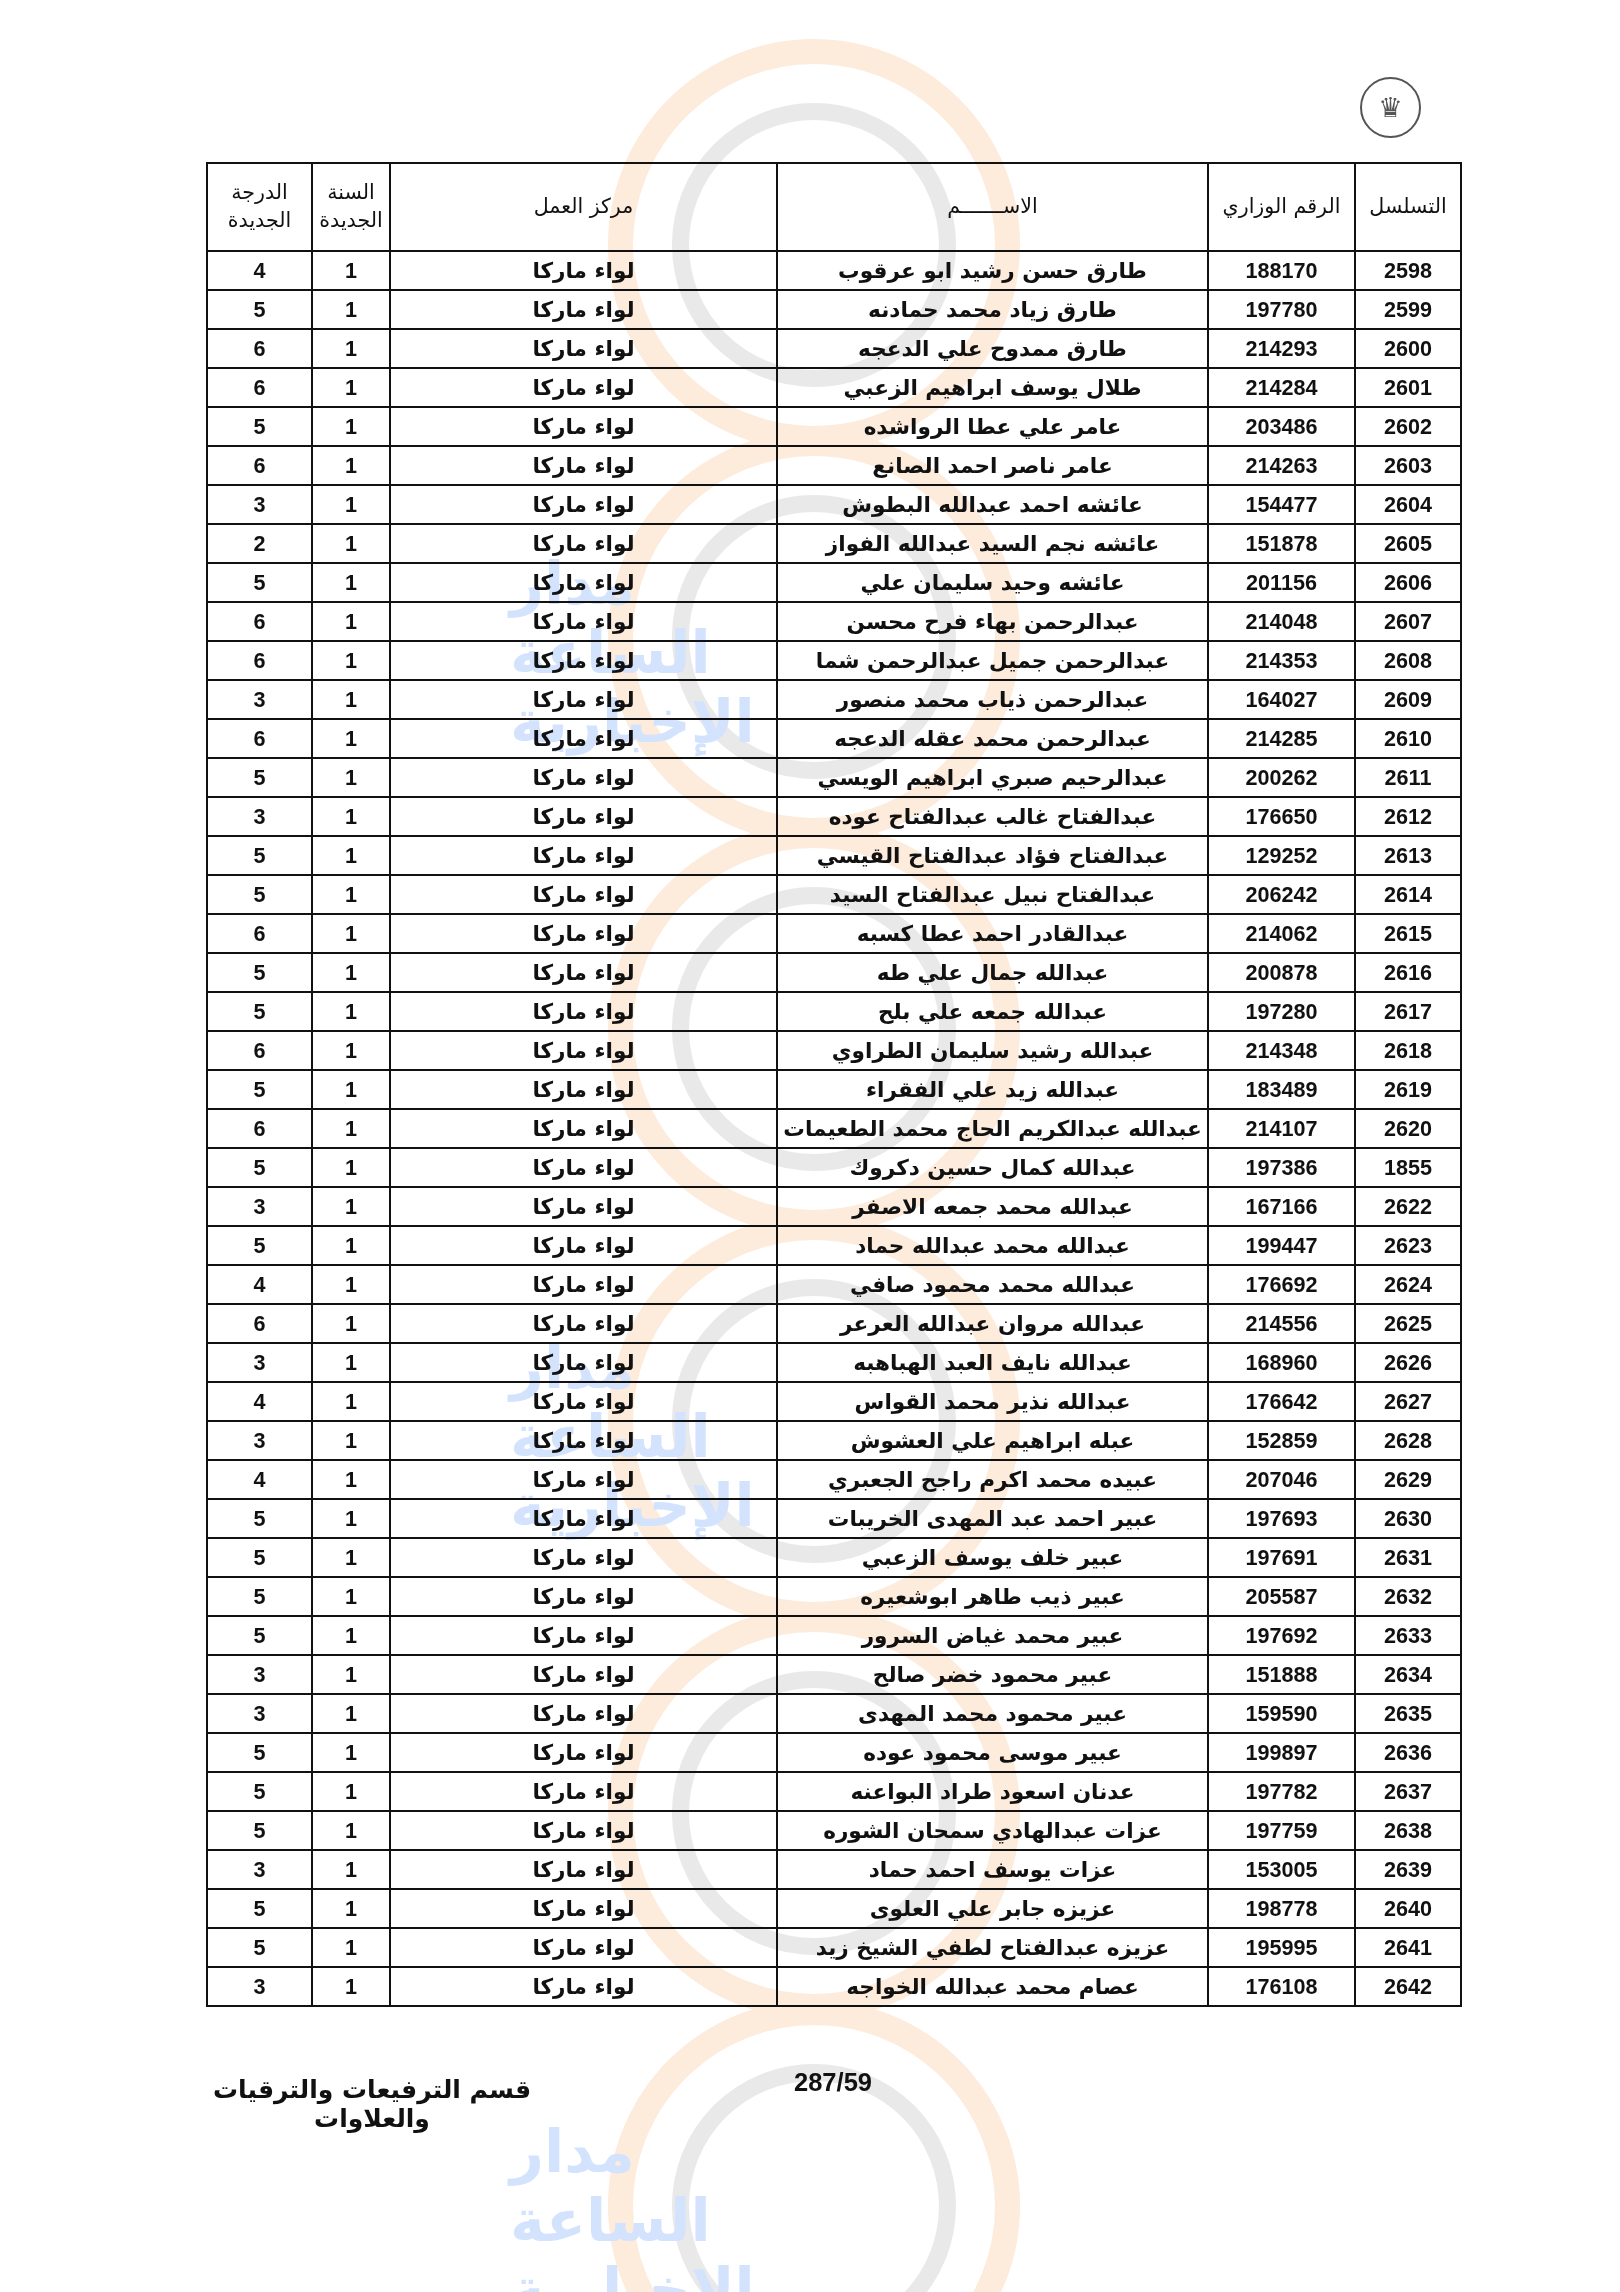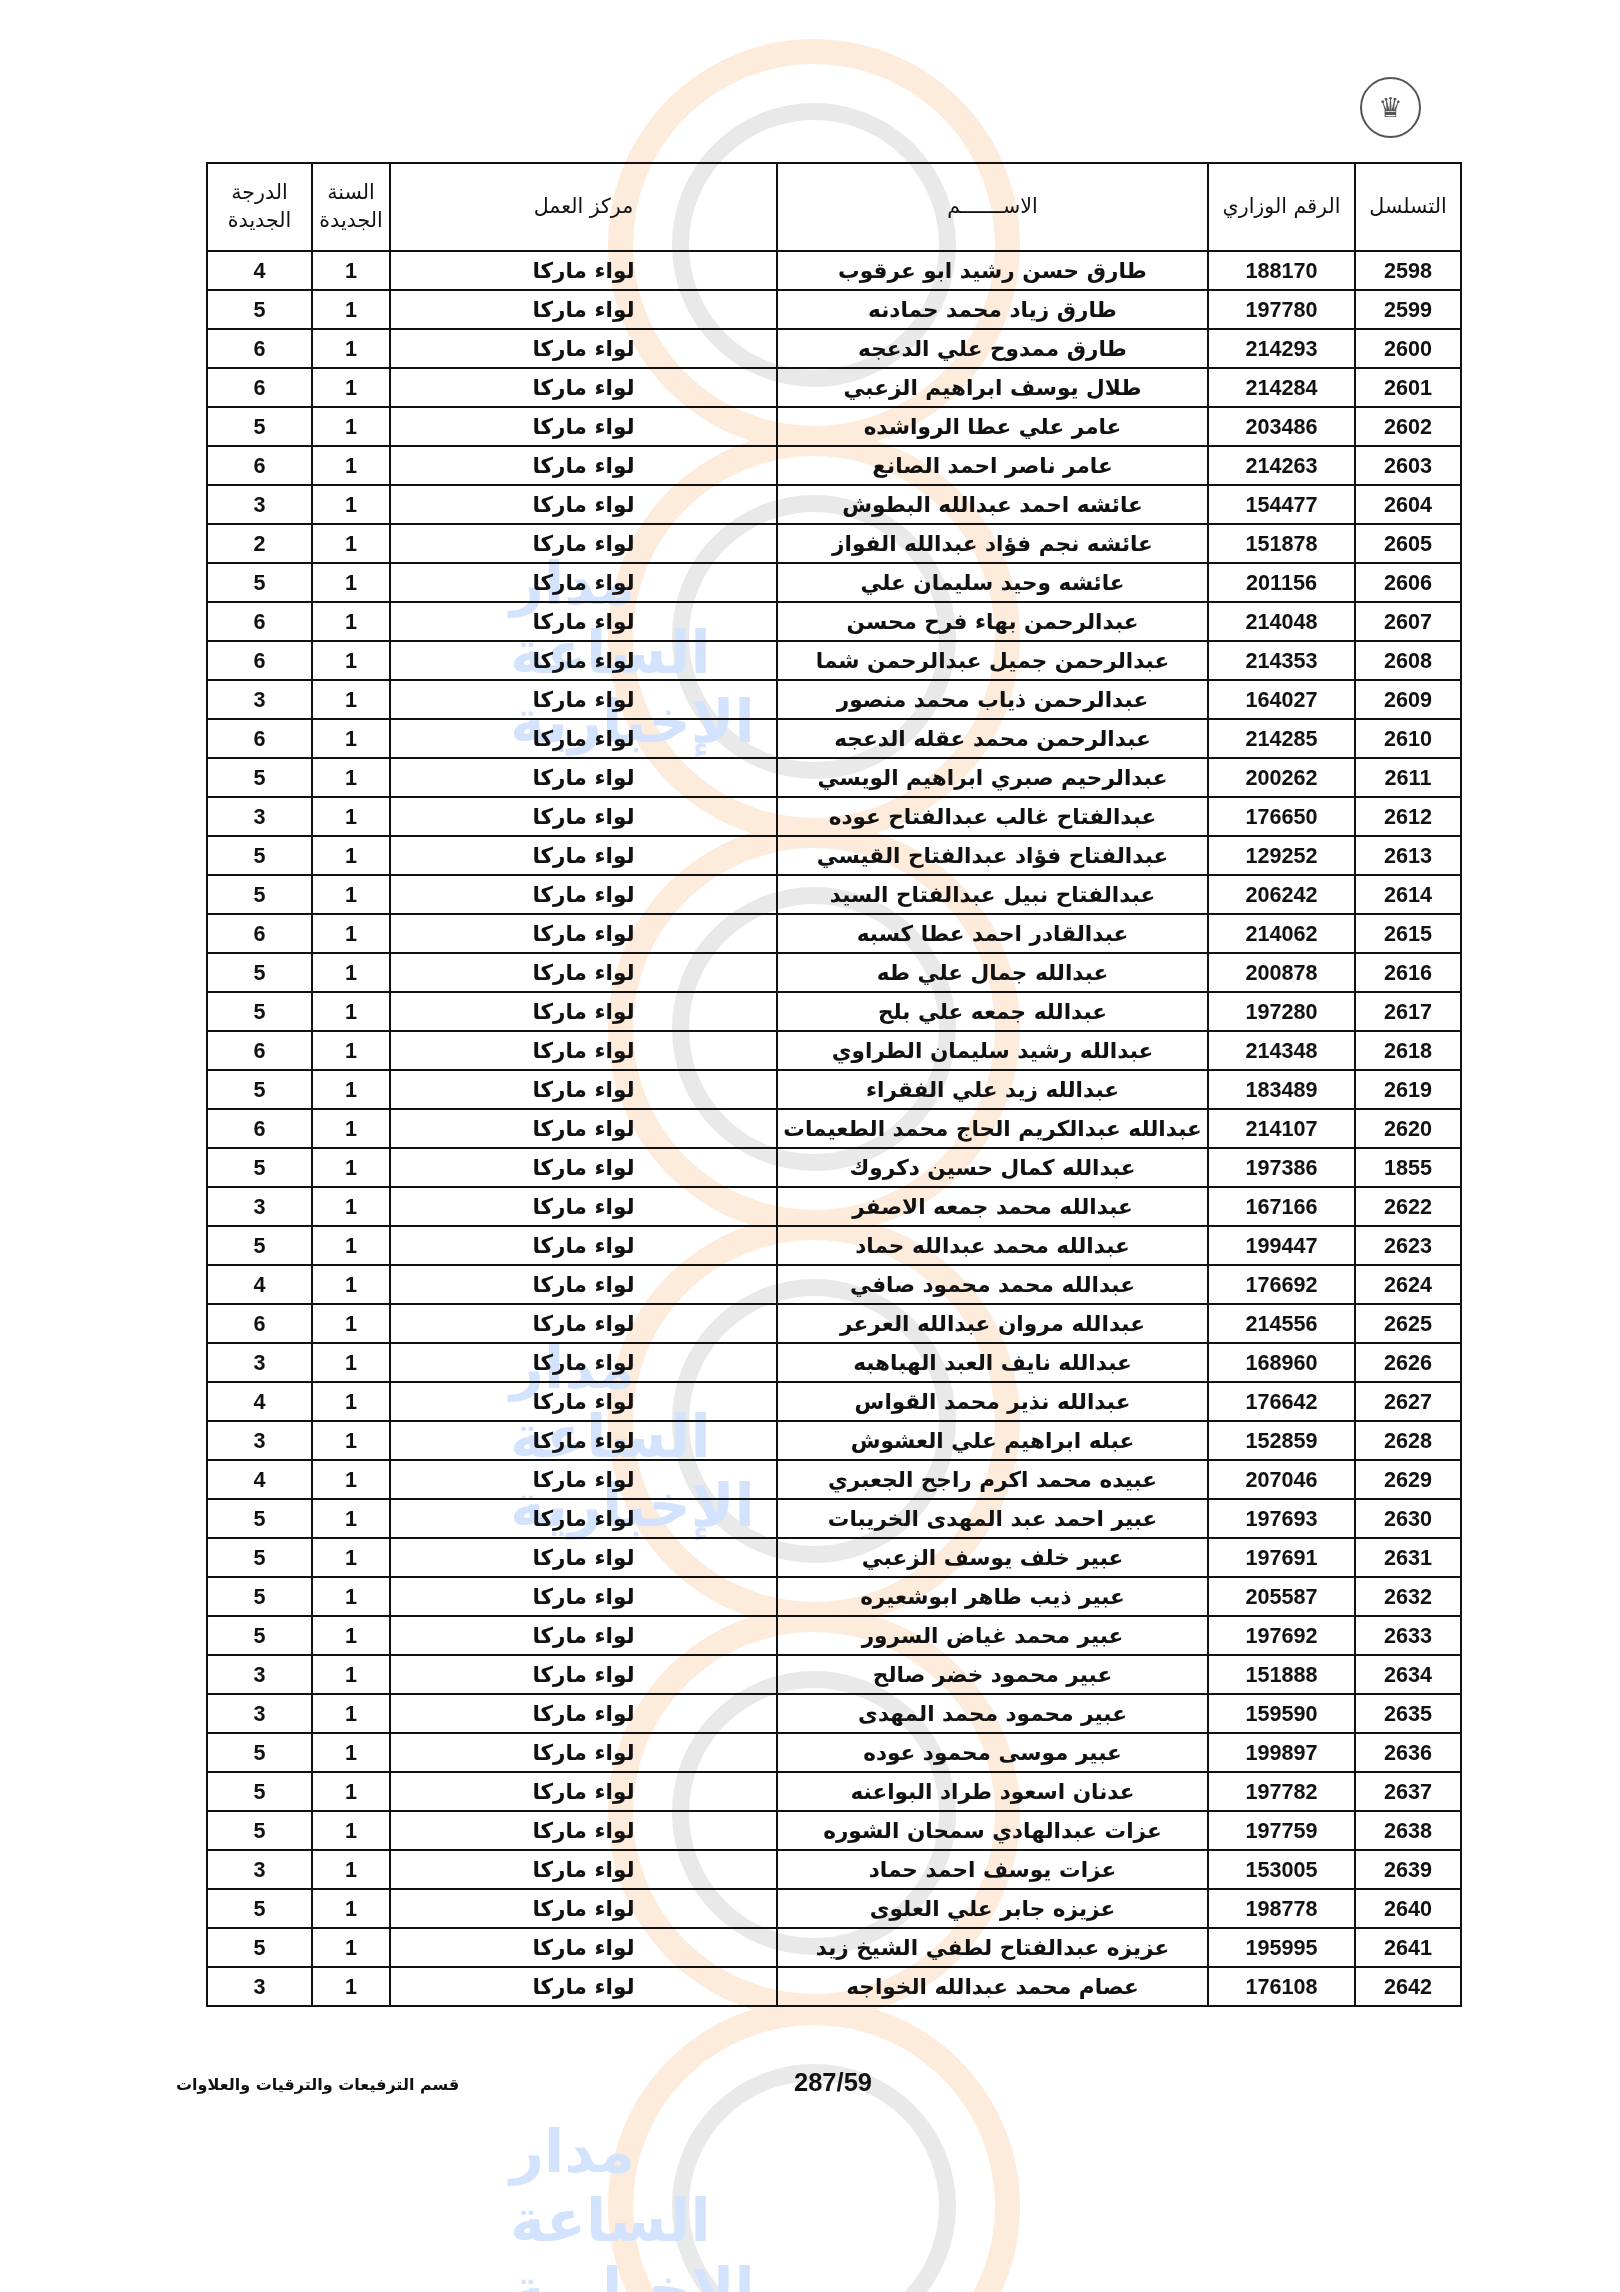--- a/index.html
+++ b/index.html
@@ -42,21 +42,21 @@
   td.name { text-align: center; font-weight: bold; font-family: "DejaVu Sans", sans-serif; font-size: 20.6px; margin-left: 40px; }
   td.loc { font-weight: bold; font-size: 19.6px; }
   .c-serial { width: 106px; }
   .c-id { width: 147px; }
   .c-name { width: 431px; }
   .c-loc { width: 387px; }
   .c-year { width: 78px; }
   .c-grade { width: 105px; }
 
   
-  .footer-dept { position: absolute; top: 2075px; left: 176px; width: 392px; direction: rtl; text-align: left; font-weight: bold; font-size: 16px; }
+  .footer-dept { position: absolute; top: 2075px; left: 176px; width: 392px; direction: rtl; text-align: center; font-weight: bold; font-size: 25px; }
   .footer-page { position: absolute; top: 2068px; left: 794px; font-family: "Liberation Sans", sans-serif; font-weight: bold; font-size: 25.5px; }
 </style>
 </head>
 <body>
 
 <div class="page">
 
   <div class="watermark">
     <div class="wm-clock" style="top:39px;"></div>
     <div class="wm-clock" style="top:431px;"></div>
@@ -145,21 +145,21 @@
           <td class="num">2604</td>
           <td class="num">154477</td>
           <td class="name">عائشه احمد عبدالله البطوش</td>
           <td class="loc">لواء ماركا</td>
           <td class="num">1</td>
           <td class="num">3</td>
         </tr>
         <tr>
           <td class="num">2605</td>
           <td class="num">151878</td>
-          <td class="name">عائشه نجم فؤاد عبدالله الفواز</td>
+          <td class="name">عائشه نجم السيد عبدالله الفواز</td>
           <td class="loc">لواء ماركا</td>
           <td class="num">1</td>
           <td class="num">2</td>
         </tr>
         <tr>
           <td class="num">2606</td>
           <td class="num">201156</td>
           <td class="name">عائشه وحيد سليمان علي</td>
           <td class="loc">لواء ماركا</td>
           <td class="num">1</td>

